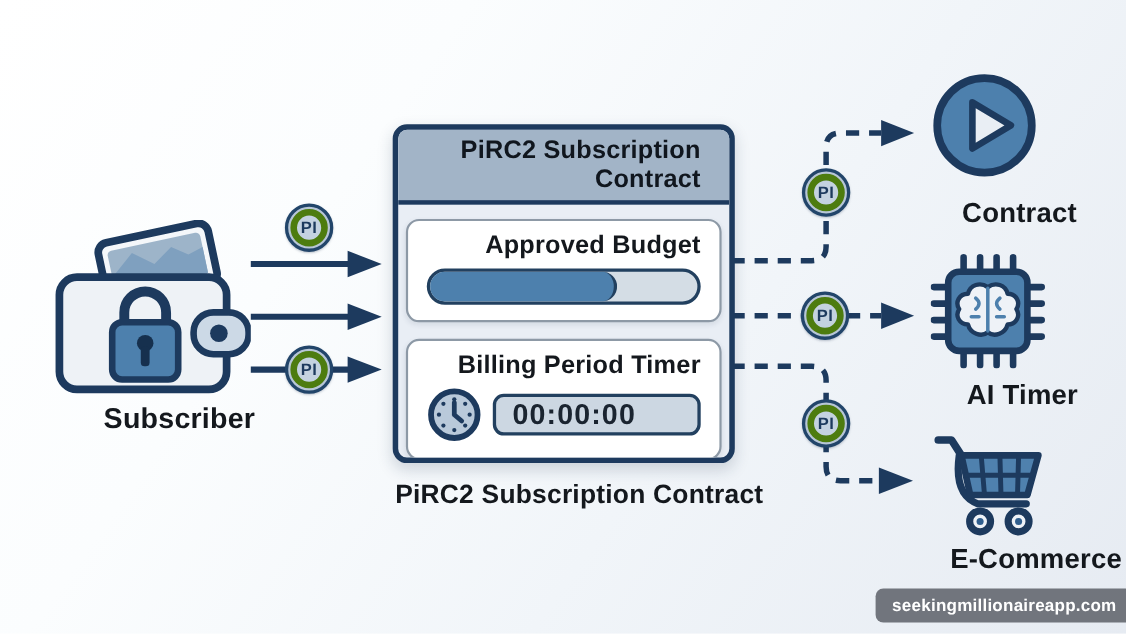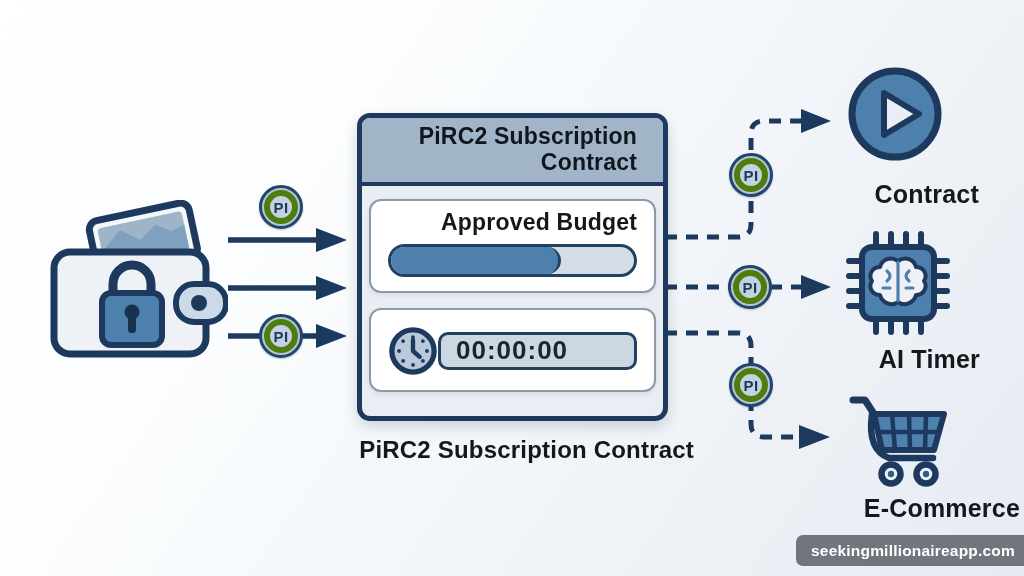--- a/index.html
+++ b/index.html
@@ -51,21 +51,21 @@
   .card-title { font-size:23px; }
   .progress-track {
     margin-top:8px; height:33px; border:3.5px solid #22405f; border-radius:17px;
     background:#d4dde5; overflow:hidden; position:relative;
   }
   .progress-fill {
     position:absolute; left:0; top:0; bottom:0; width:70%;
     background:#4d80ad; border-right:3.5px solid #22405f;
     border-radius:13px 15px 15px 13px;
   }
-  .timer-row { margin-top:7px; display:flex; align-items:center; }
+  .timer-row { margin-top:7px; display:flex; align-items:center; gap:10px; }
   .timer-field {
     flex:1; height:38px; border:3.5px solid #22405f; border-radius:10px;
     background:#ccd7e2; display:flex; align-items:center; padding-left:15px;
   }
   .timer-field span { font-weight:700; font-size:26px; color:#1a2430; letter-spacing:1px; }
 
   .caption { left:332px; top:437px; width:362px; font-size:24px; }
 
   .svc-label { font-size:25px; }
   .watermark {
@@ -109,20 +109,21 @@
   </g>
   <rect x="4" y="52" width="152" height="102" rx="16" fill="#eef2f6" stroke="#1d3a5e" stroke-width="7"></rect>
   <rect x="126" y="84" width="50" height="38" rx="18" fill="#ccd9e6" stroke="#1d3a5e" stroke-width="6"></rect>
   <circle cx="149" cy="103" r="8" fill="#1d3a5e"></circle>
   <path d="M63 96 v-12 a19 19 0 0 1 38 0 v12" fill="none" stroke="#1d3a5e" stroke-width="9" stroke-linecap="round"></path>
   <rect x="52" y="93" width="60" height="52" rx="9" fill="#4d80ad" stroke="#1d3a5e" stroke-width="6"></rect>
   <circle cx="82" cy="112" r="7.5" fill="#16304e"></circle>
   <rect x="78" y="115" width="8" height="18" rx="3.5" fill="#16304e"></rect>
 </svg>
 <div class="abs lbl" style="left:36px; top:366px; width:196px; font-size:26px;">
+  <div>Subscriber</div>
 </div>
 
 <div class="abs coin" style="left:259px; top:185px;">
   <div class="coin-inner">
       <span>PI</span>
     </div>
 </div>
 <div class="abs coin" style="left:259px; top:314px;">
   <div class="coin-inner">
       <span>PI</span>
@@ -149,20 +150,21 @@
     <div class="lbl">PiRC2 Subscription Contract</div>
   </div>
   <div class="contract-body">
     <div class="card">
       <div class="lbl card-title">Approved Budget</div>
       <div class="progress-track">
         <div class="progress-fill" style="width: 70%;"></div>
       </div>
     </div>
     <div class="card">
+      <div class="lbl card-title">Billing Period Timer</div>
       <div class="timer-row">
         <svg width="50" height="50" viewBox="0 0 52 52" xmlns="http://www.w3.org/2000/svg">
           <circle cx="26" cy="26" r="22" fill="#b9c9da" stroke="#1d3a5e" stroke-width="5.5"></circle>
           <g fill="#1d3a5e">
             <circle cx="26" cy="11.5" r="2"></circle>
               <circle cx="36.3" cy="15.7" r="2"></circle>
             <circle cx="40.5" cy="26" r="2"></circle>
               <circle cx="36.3" cy="36.3" r="2"></circle>
             <circle cx="26" cy="40.5" r="2"></circle>
               <circle cx="15.7" cy="36.3" r="2"></circle>

